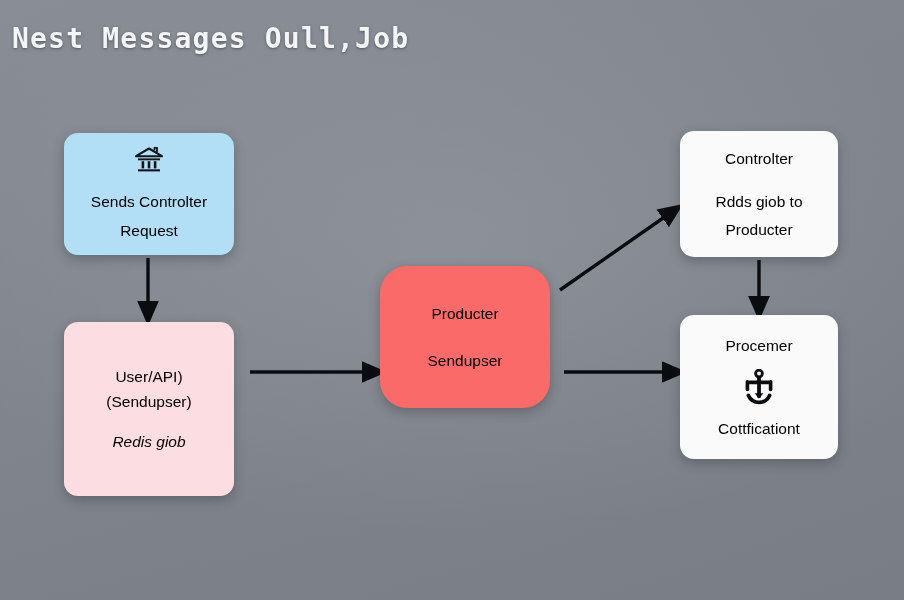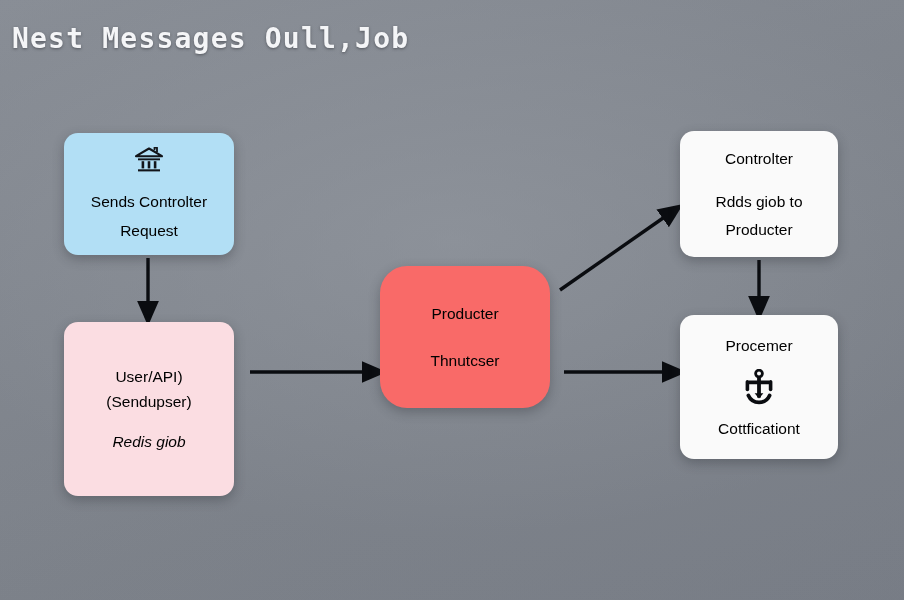--- a/index.html
+++ b/index.html
@@ -168,21 +168,21 @@
   </div>
 
   <div class="node" id="node-user-api">
     <span class="line l1">User/API)</span>
     <span class="line l2">(Sendupser)</span>
     <span class="line l3">Redis giob</span>
   </div>
 
   <div class="node" id="node-producer">
     <span class="line p1">Producter</span>
-    <span class="line p2">Thnutcser</span>
+    <span class="line p2">Sendupser</span>
   </div>
 
   <div class="node" id="node-controller-adds">
     <span class="line c1">Controlter</span>
     <span class="line c2">Rdds giob to</span>
     <span class="line c3">Producter</span>
   </div>
 
   <div class="node" id="node-processor">
     <span class="line r1">Procemer</span>

